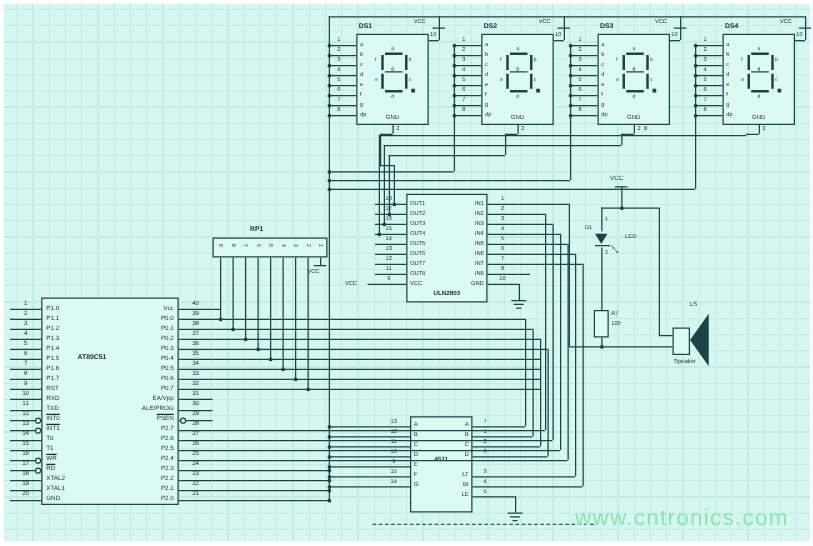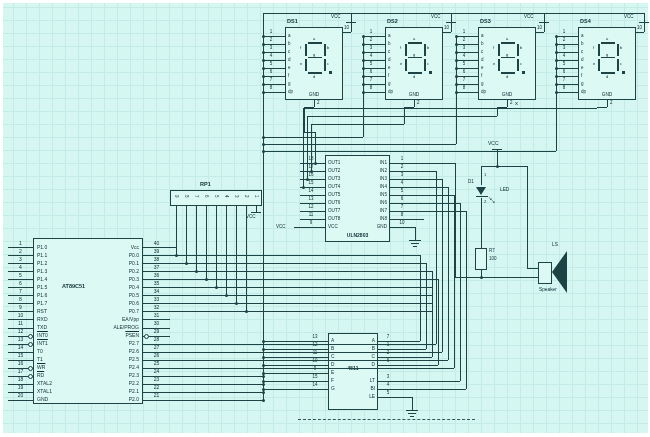--- a/index.html
+++ b/index.html
@@ -637,13 +637,14 @@
     <div class="dot" style="left: 261.5px; top: 364px;"></div>
     <div class="dot" style="left: 261.5px; top: 372px;"></div>
     <div class="dot" style="left: 261.5px; top: 380px;"></div>
     <div class="dot" style="left: 261.5px; top: 388px;"></div>
     <div class="dot" style="left: 261.5px; top: 374.8px;"></div>
     <div class="dot" style="left: 261.5px; top: 382.85px;"></div>
     <div class="dot" style="left: 261.5px; top: 390.9px;"></div>
     <div class="dot" style="left: 261.5px; top: 398.95px;"></div>
     <div class="dot" style="left: 495.5px; top: 165px;"></div>
     <div class="dot" style="left: 479.5px; top: 276px;"></div>
+    <div id="watermark">www.cntronics.com</div>
   </div>
 
 </body></html>

